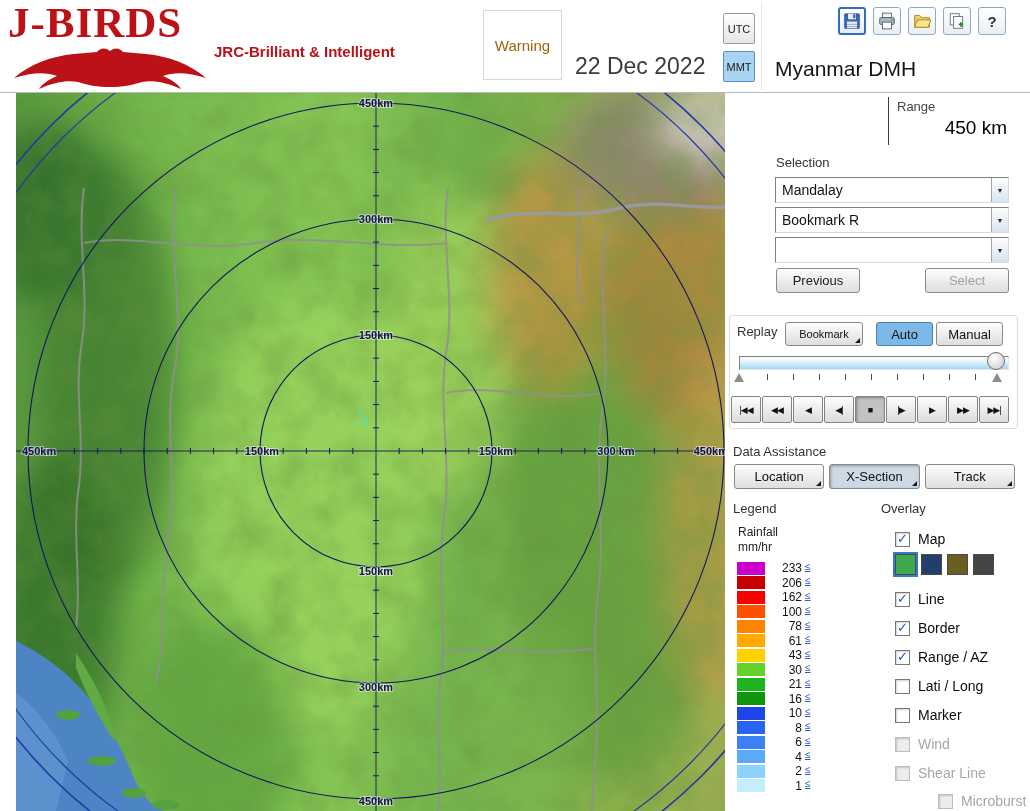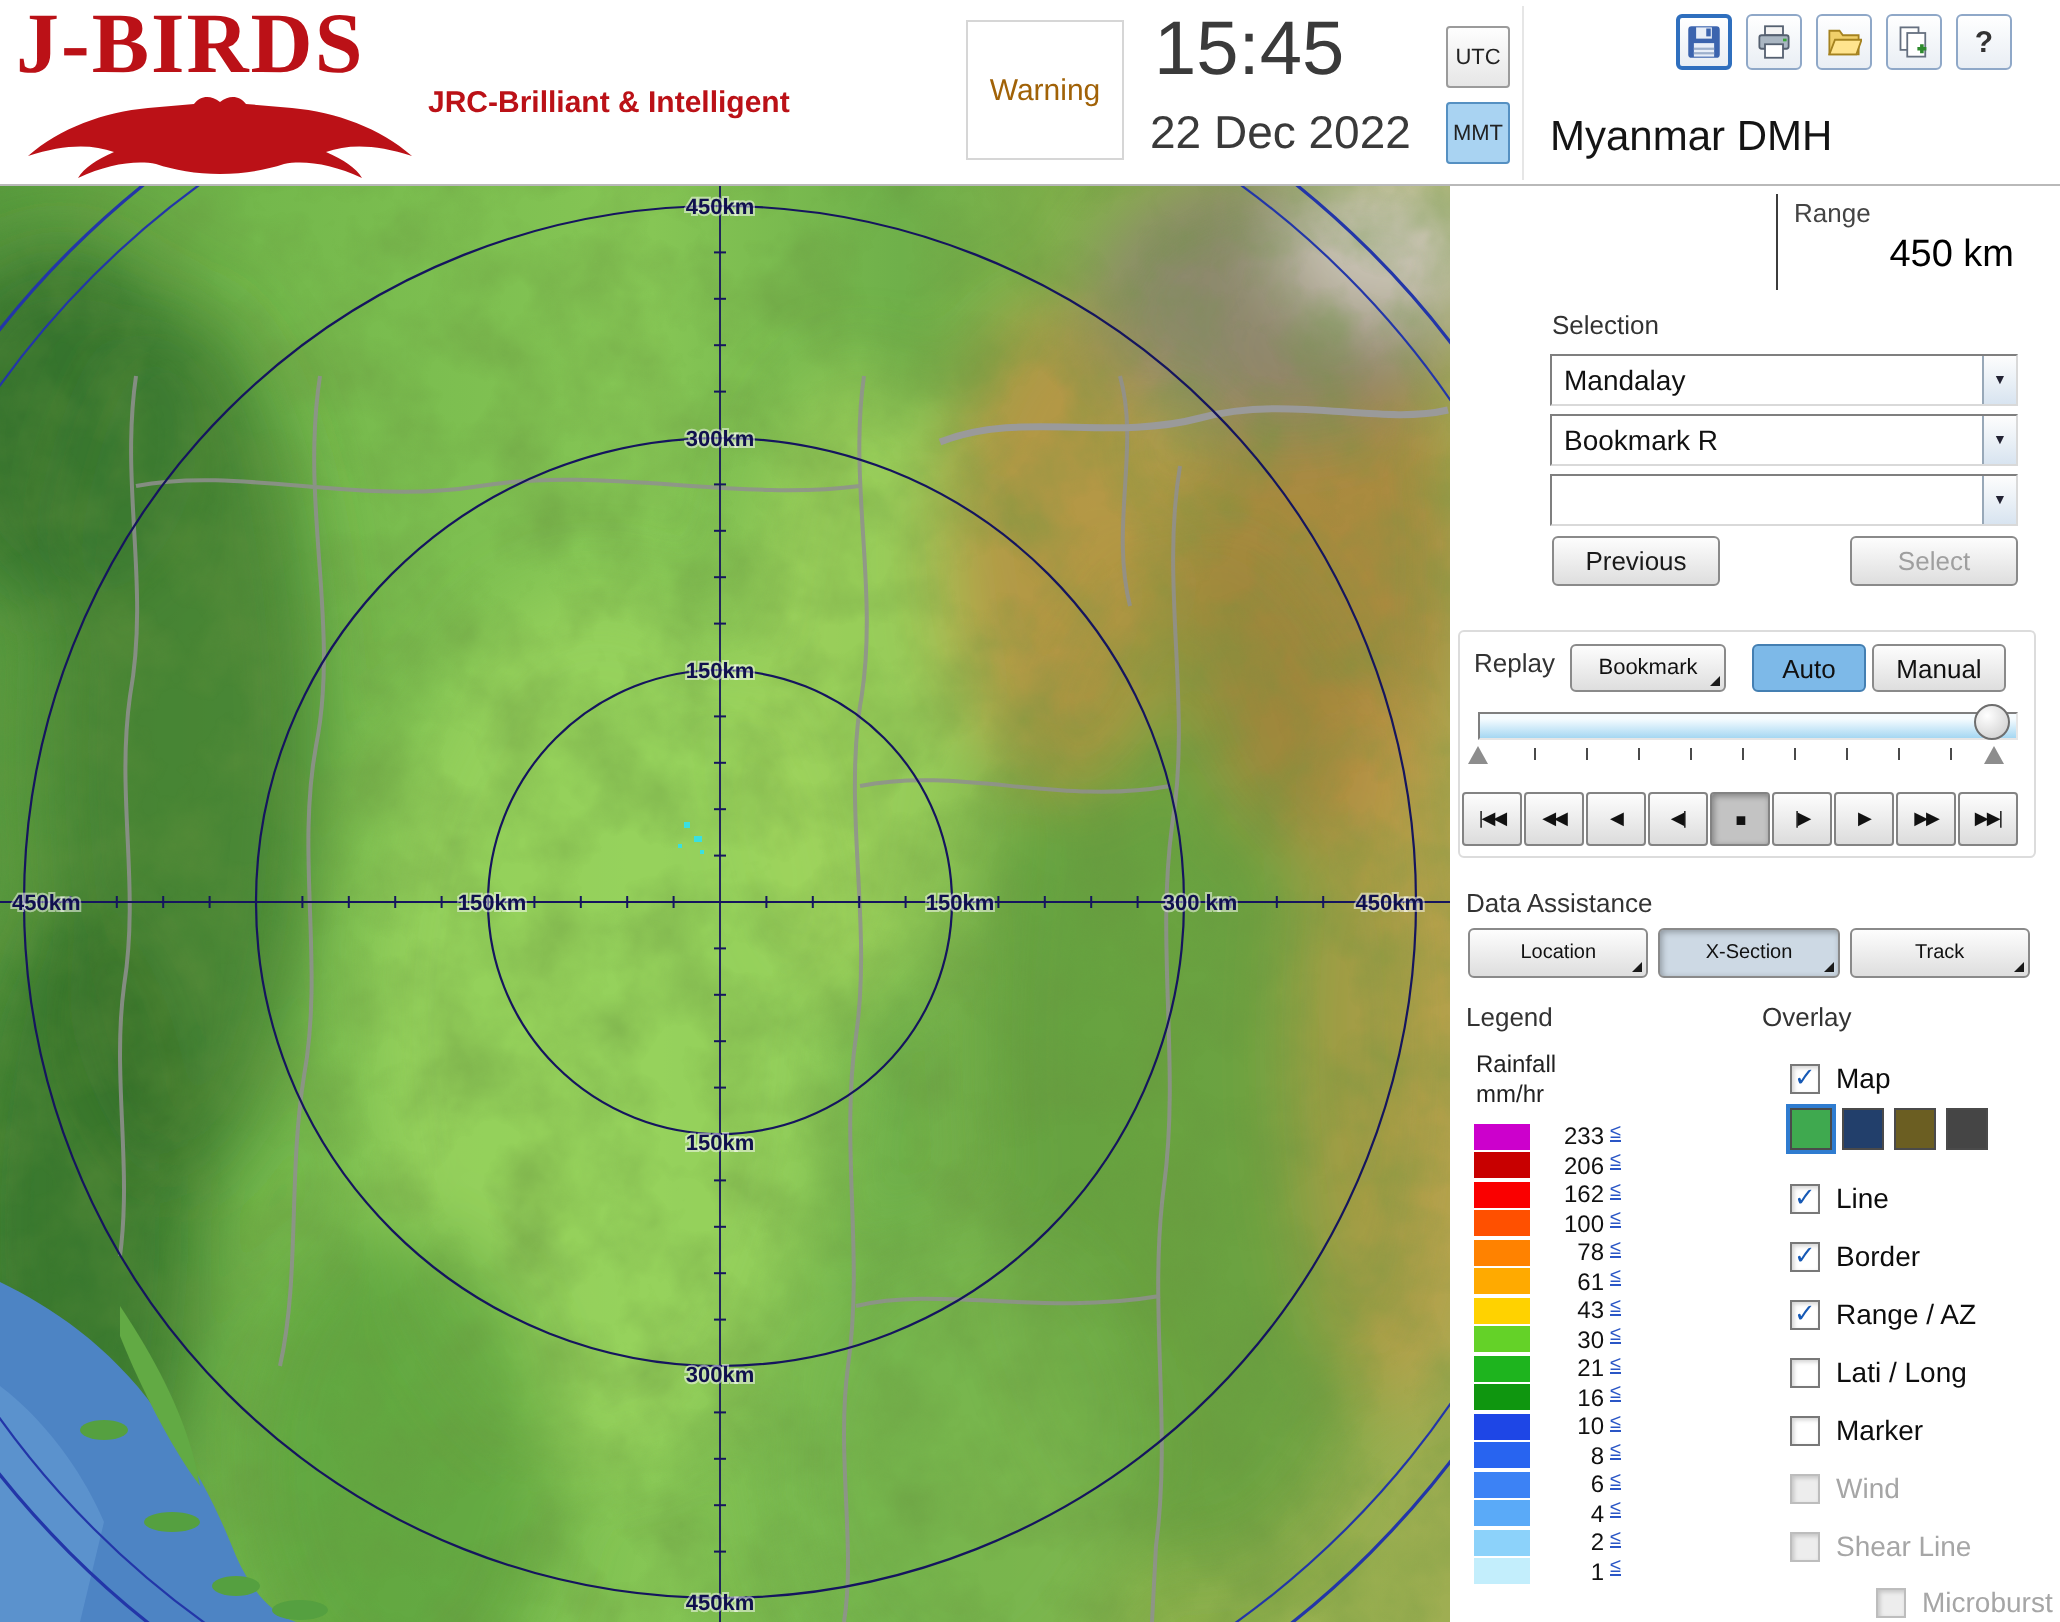--- a/index.html
+++ b/index.html
@@ -20,21 +20,21 @@
   .tz.utc{top:13px;}
   .tz.mmt{top:51px;background:#a9d3f2;border-color:#5590c2;}
   .hvsep{position:absolute;left:761px;top:3px;width:1px;height:87px;background:#e6e6e6;}
   .toolbar{position:absolute;left:838px;top:7px;display:flex;gap:7px;}
   .tool-btn{width:28px;height:28px;border:1px solid #8fa8c8;border-radius:3px;background:linear-gradient(#ffffff,#e9eef4);display:flex;align-items:center;justify-content:center;padding:0;}
   .tool-btn.focused{border:2px solid #2f6fbe;}
   .tool-btn .q{font-size:15px;font-weight:bold;color:#333;}
   .station{position:absolute;left:775px;top:57px;font-size:21px;color:#141414;}
 
   
-  .map{position:absolute;left:0;top:93px;width:725px;height:718px;cursor:crosshair;background:#86efac;}
+  .map{position:absolute;left:16px;top:93px;width:725px;height:718px;cursor:crosshair;background:#86efac;}
   #map-labels text{font-size:11px;font-weight:bold;fill:#10104e;paint-order:stroke;stroke:rgba(255,255,255,.5);stroke-width:2px;}
   #axis-ticks line{stroke:#15155e;stroke-width:1;}
 
   
   .zoomstrip{position:absolute;left:725px;top:93px;width:33px;height:212px;background:#fcfcfc;border-right:1px solid #ddd;border-bottom:1px solid #ddd;}
   .zoom-btn{position:absolute;left:2px;width:29px;height:31px;background:#fff;border:1px solid #444;border-radius:3px;display:flex;align-items:center;justify-content:center;padding:0;}
   .zoom-in{top:2px;}
   .zoom-out{top:173px;}
   .zslider-track{position:absolute;left:13px;top:40px;width:8px;height:128px;background:#f1f1f1;border:1px solid;border-color:#8a8a8a #eee #eee #8a8a8a;cursor:pointer;}
   .zslider-thumb{position:absolute;left:5px;top:147px;width:23px;height:13px;background:linear-gradient(#fff,#d2d2d2);border:1px solid #777;border-radius:2px;cursor:pointer;}
@@ -58,21 +58,21 @@
   .corner::after{content:"";position:absolute;right:2px;bottom:2px;width:0;height:0;border-left:5px solid transparent;border-bottom:5px solid #1a1a1a;}
   .timeline{position:absolute;left:14px;top:263px;width:270px;height:14px;border:1px solid;border-color:#7f7f7f #e6e6e6 #e6e6e6 #7f7f7f;background:linear-gradient(#f6fcff 20%,#a5d7f2);cursor:pointer;}
   .tl-thumb{position:absolute;left:262px;top:259px;width:18px;height:18px;border-radius:50%;background:radial-gradient(circle at 35% 30%,#ffffff,#c9c9c9);border:1px solid #6e6e6e;cursor:grab;}
   .tl-tri{position:absolute;width:0;height:0;border-left:5px solid transparent;border-right:5px solid transparent;border-bottom:9px solid #8d8d8d;top:280px;}
   .tick-row{position:absolute;left:14px;top:281px;width:270px;height:8px;}
   .tl-tick{position:absolute;top:0;width:1px;height:6px;background:#4a4a4a;}
   .transport{position:absolute;left:6px;top:303px;display:flex;gap:1px;}
   .tbtn{width:30px;height:27px;font-size:9px;letter-spacing:-1px;display:flex;align-items:center;justify-content:center;background:linear-gradient(#fdfdfd,#dcdcdc);border:1px solid #838383;border-radius:2px;color:#111;padding:0;}
   .tbtn.pressed{background:#c3c3c3;box-shadow:inset 1px 1px 3px rgba(0,0,0,.35);}
   .da-row{position:absolute;left:9px;top:371px;width:281px;display:flex;gap:5px;}
-  .dabtn{flex:1;height:25px;position:relative;font-size:10px;color:#111;background:linear-gradient(#fdfdfd,#dedede);border:1px solid #8a8a8a;border-radius:3px;}
+  .dabtn{flex:1;height:25px;position:relative;font-size:13px;color:#111;background:linear-gradient(#fdfdfd,#dedede);border:1px solid #8a8a8a;border-radius:3px;}
   .dabtn::after{content:"";position:absolute;right:2px;bottom:2px;border-left:5px solid transparent;border-bottom:5px solid #1a1a1a;}
   .dabtn.pressed{background:#cdd9e4;box-shadow:inset 1px 1px 3px rgba(0,0,0,.3);}
   .lg-sub{position:absolute;font-size:12px;color:#222;}
   .lg-rows{position:absolute;left:12px;top:468px;width:115px;}
   .lg-row{display:flex;align-items:center;height:14.5px;}
   .lg-sw{width:28px;height:13px;flex:0 0 28px;}
   .lg-val{width:37px;text-align:right;font-size:12px;color:#111;}
   .lg-le{font-size:10px;color:#2a56c6;text-decoration:underline;margin-left:3px;position:relative;top:-2px;cursor:pointer;}
   .ov-items{position:absolute;left:170px;top:430px;width:135px;height:288px;}
   .ov-item{position:absolute;left:0;display:flex;align-items:center;gap:8px;height:20px;cursor:pointer;}
@@ -96,21 +96,20 @@
       <div>JRC-Brilliant &amp; Intelligent</div>
       <div>Radar  Dialogic  System</div>
     </div>
     <svg class="eagle" width="196" height="42" viewBox="0 0 196 42">
       <path fill="#bb1117" d="M98,4 C93,0 88,1 85,5 L62,7 C40,9 18,17 2,31 C20,25 34,25 45,29 C36,33 30,37 27,42 C42,35 56,33 66,35 C75,38 86,40 98,40 C110,40 121,38 130,35 C140,33 154,35 169,42 C166,37 160,33 151,29 C162,25 176,25 194,31 C178,17 156,9 134,7 L111,5 C108,1 103,0 98,4 Z"></path>
     </svg>
 
     <div class="warn-box">
       <span>Warning</span>
     </div>
-    <div class="clock-time">15:45</div>
     <div class="clock-date">22 Dec 2022</div>
 
     <button class="tz utc">UTC</button>
     <button class="tz mmt">MMT</button>
     <div class="hvsep"></div>
 
     <div class="toolbar">
       <button class="tool-btn focused">
         <svg width="18" height="18" viewBox="0 0 16 16">
           <rect x="1" y="1" width="14" height="14" rx="1.5" fill="#3c64ae"></rect>

